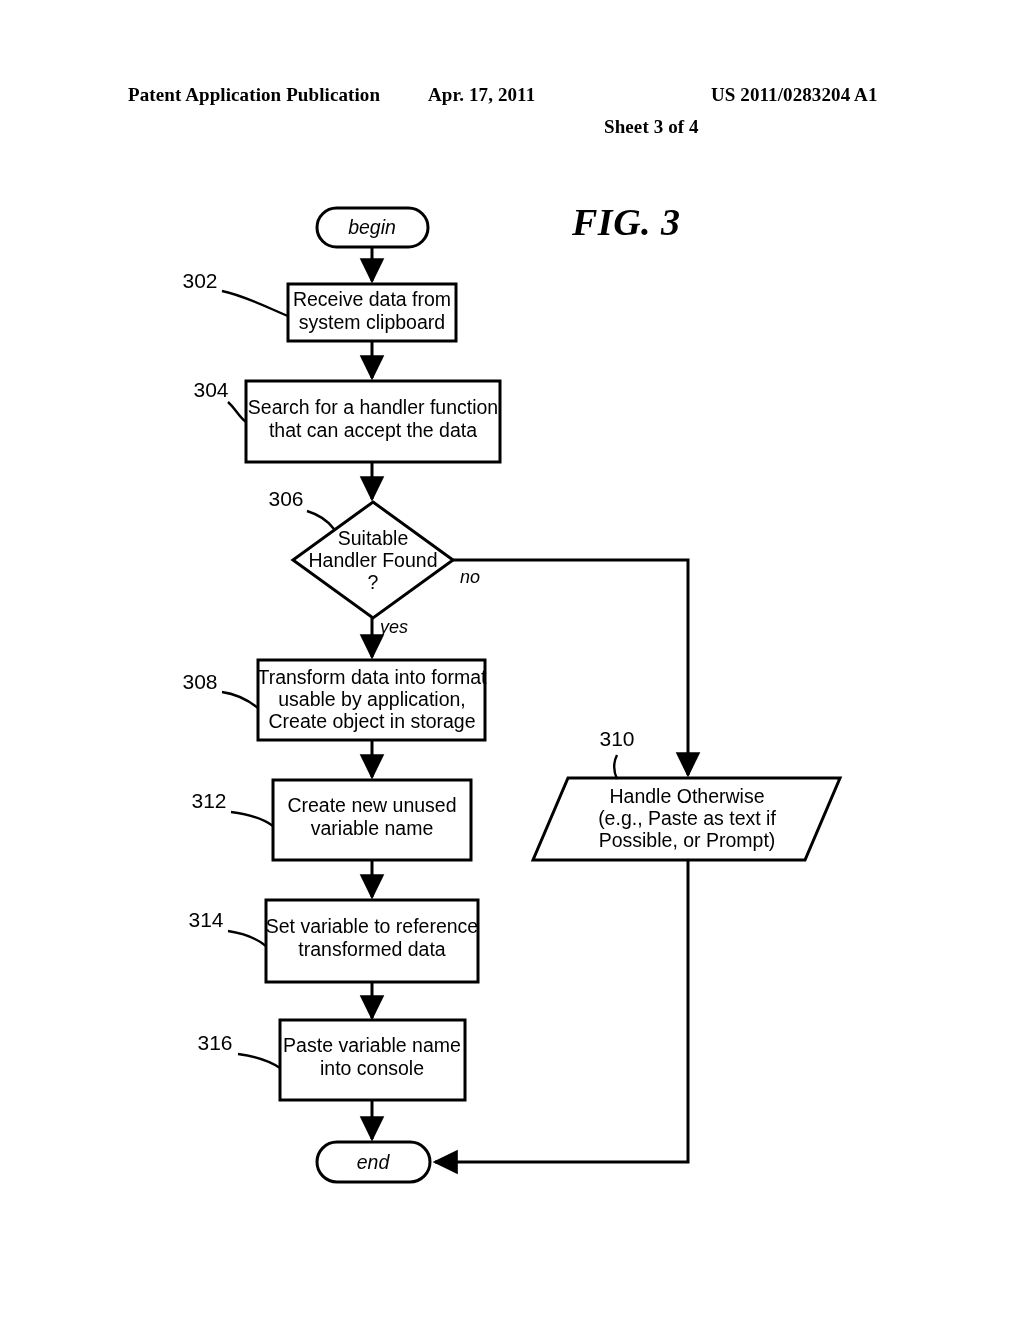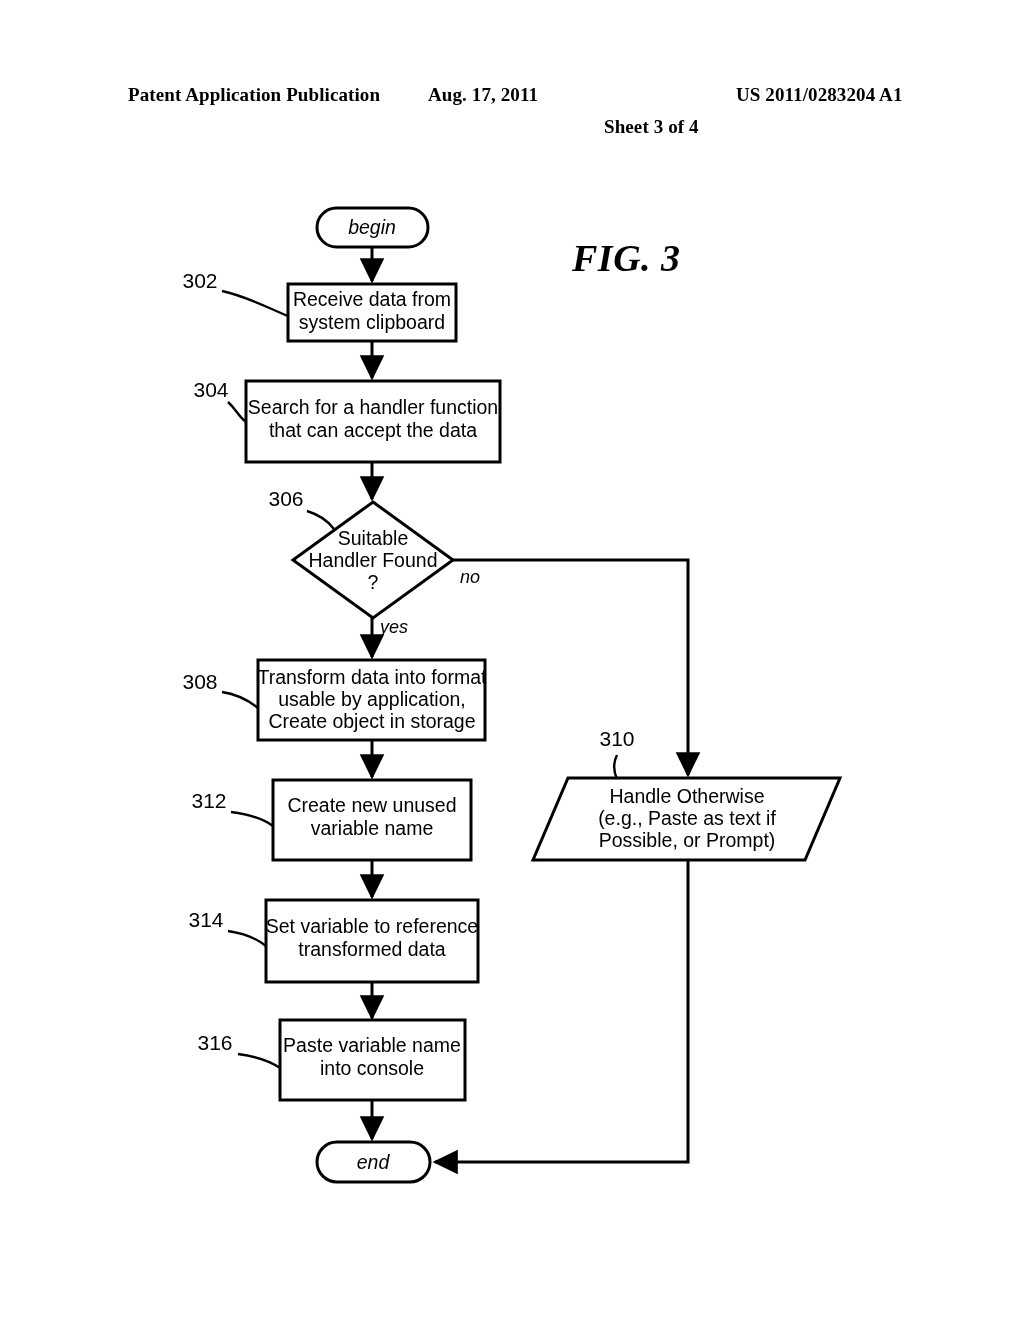--- a/index.html
+++ b/index.html
@@ -46,34 +46,33 @@
     top: 0;
   }
   #patent-header .hdr-sheet {
     position: absolute;
     left: 604px;
     top: 0;
     margin-top: 32px;
   }
   #patent-header .hdr-right {
     position: absolute;
-    left: 736px;
+    left: 711px;
     top: 0;
   }
   
   #figure-title {
     position: absolute;
     left: 572px;
     top: 200px;
     font-family: "Liberation Serif", serif;
     font-weight: bold;
     font-style: italic;
     font-size: 38px;
     letter-spacing: 0.5px;
-    margin-top: 36px;
   }
   
   #flowchart {
     position: absolute;
     left: 0;
     top: 0;
     width: 1024px;
     height: 1320px;
   }
   .node-shape {
@@ -118,21 +117,21 @@
     text-anchor: middle;
   }
 </style>
 </head>
 <body>
 
 <div id="page">
 
   <div id="patent-header">
     <span class="hdr-left">Patent Application Publication</span>
-    <span class="hdr-mid">Aug. 17, 2011</span>
+    <span class="hdr-mid">Apr. 17, 2011</span>
     <span class="hdr-sheet">Sheet 3 of 4</span>
     <span class="hdr-right">US 2011/0283204 A1</span>
   </div>
 
   <div id="figure-title">FIG. 3</div>
 
   <svg id="flowchart" viewBox="0 0 1024 1320">
     <defs>
       <marker id="arrowhead" markerWidth="9" markerHeight="9" refX="7.6" refY="4.5" orient="auto" markerUnits="strokeWidth">
         <path d="M0,0.4 L8.4,4.5 L0,8.6 Z" fill="#000000"></path>

